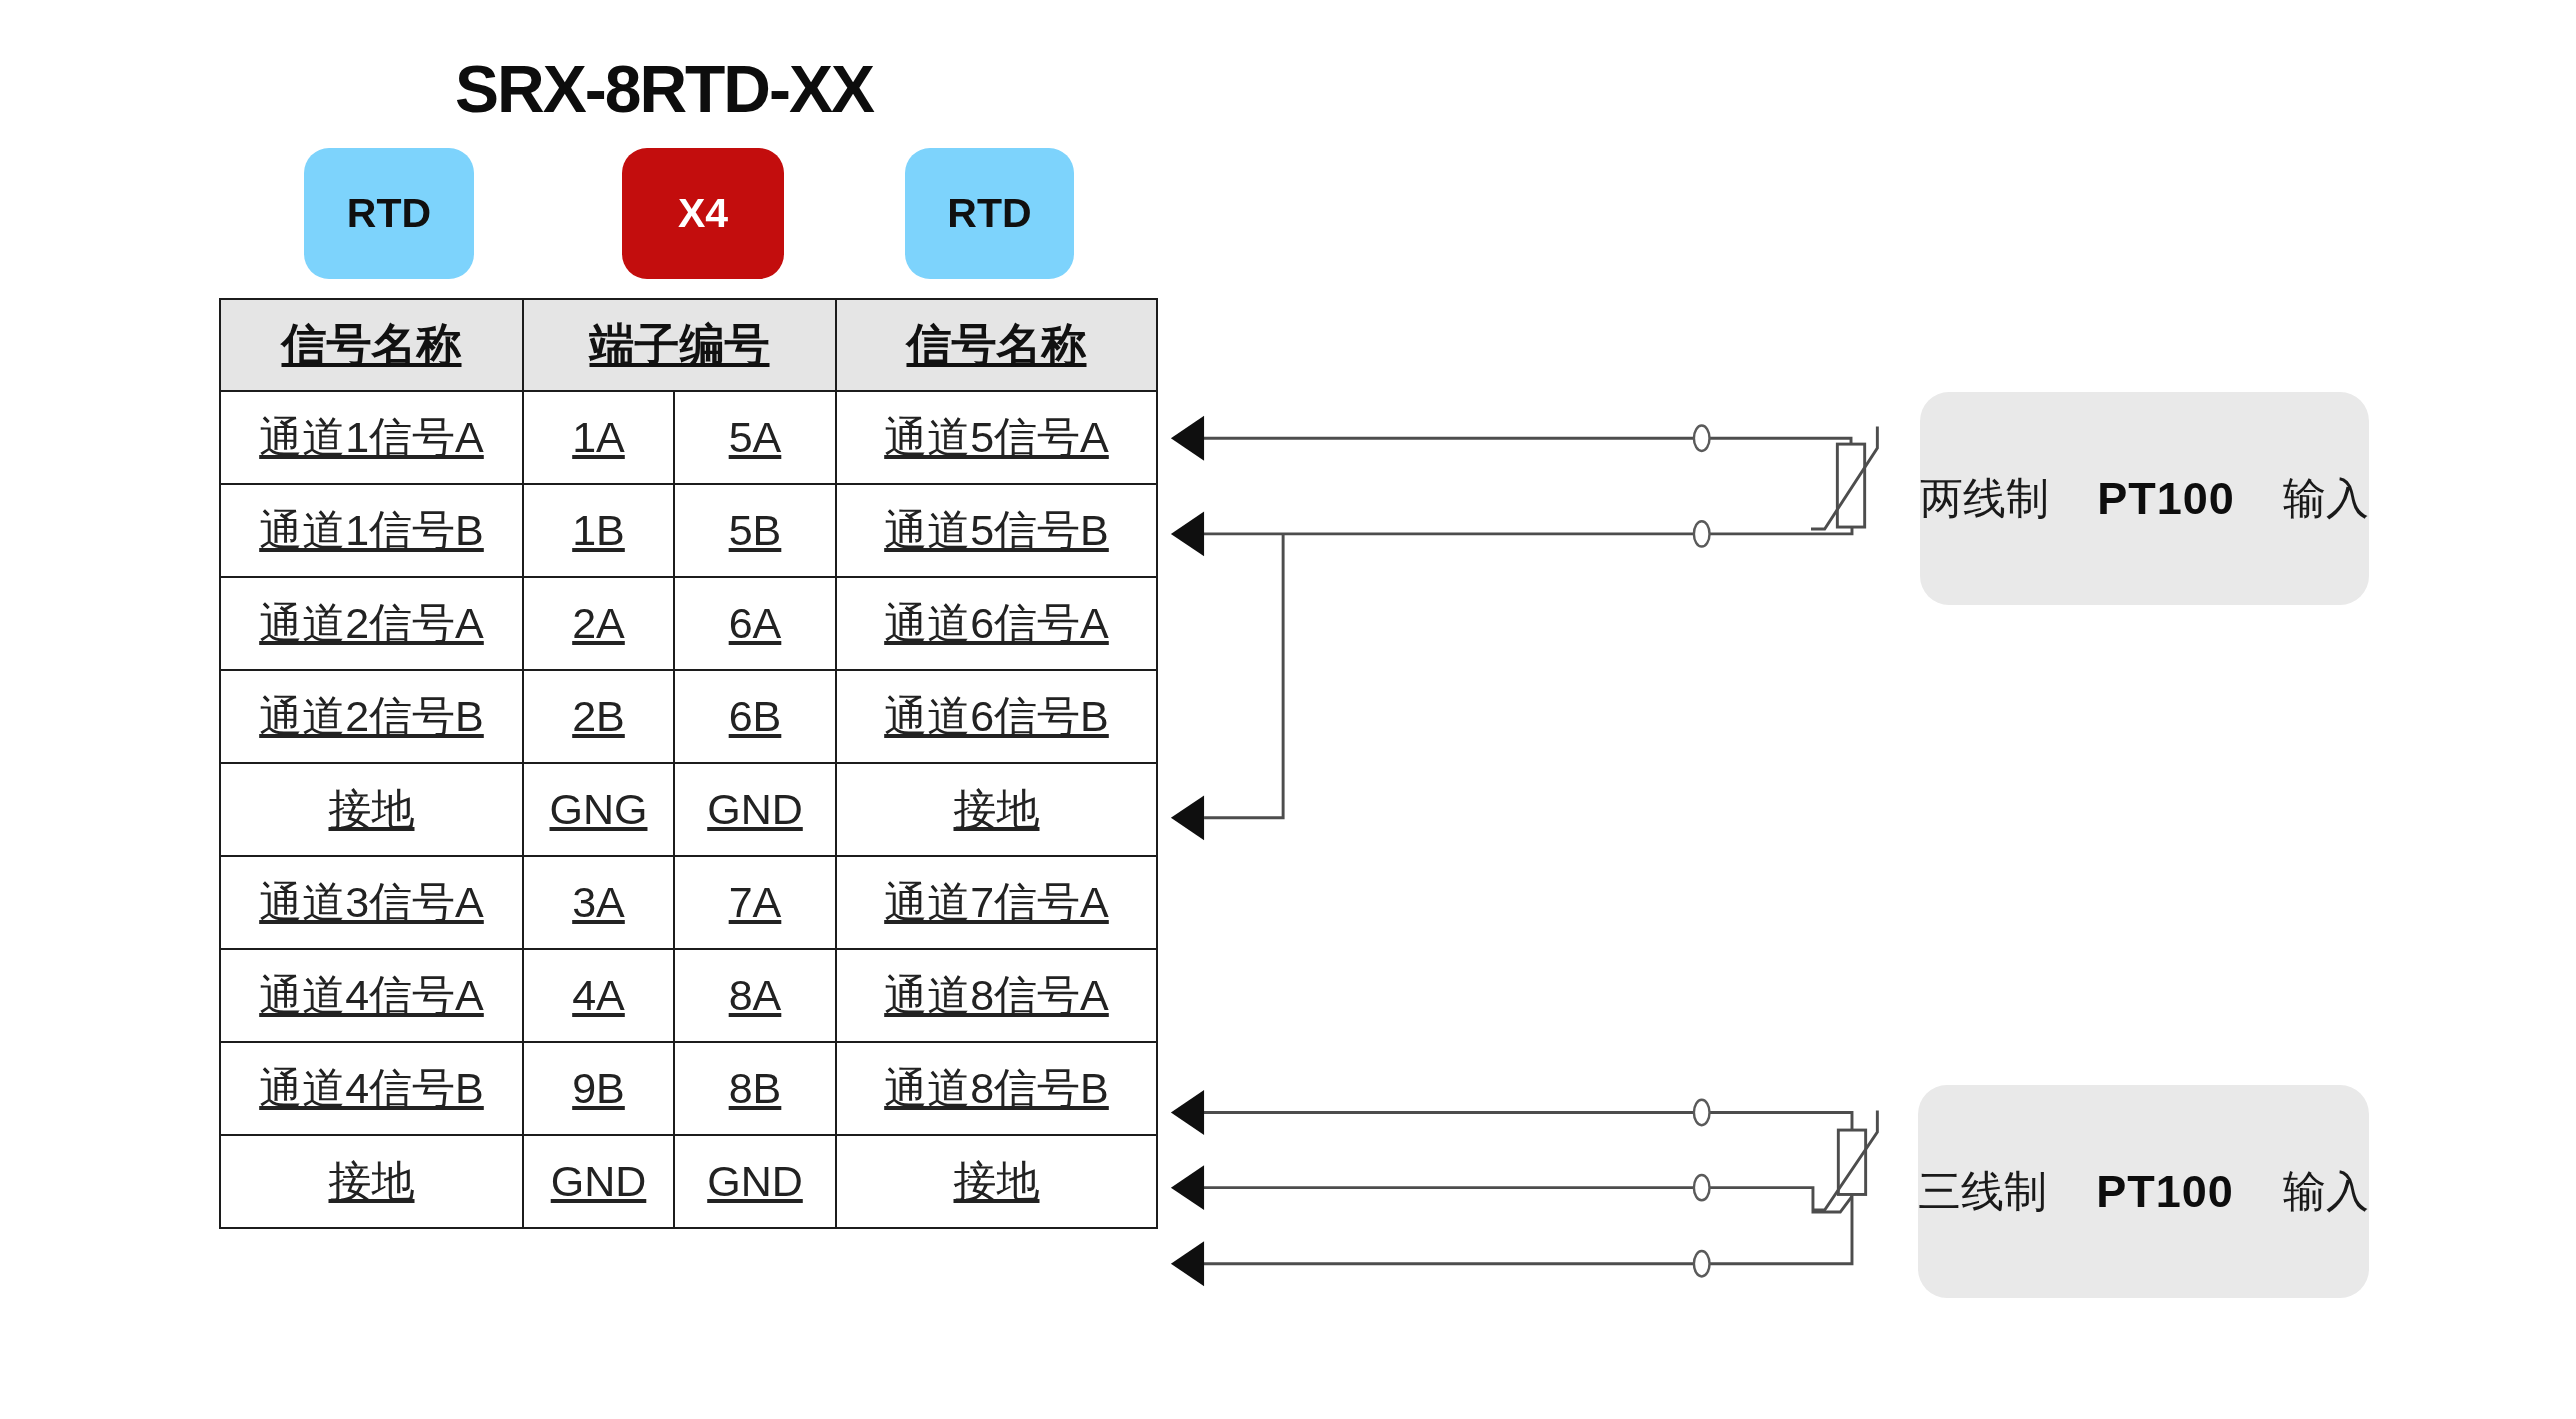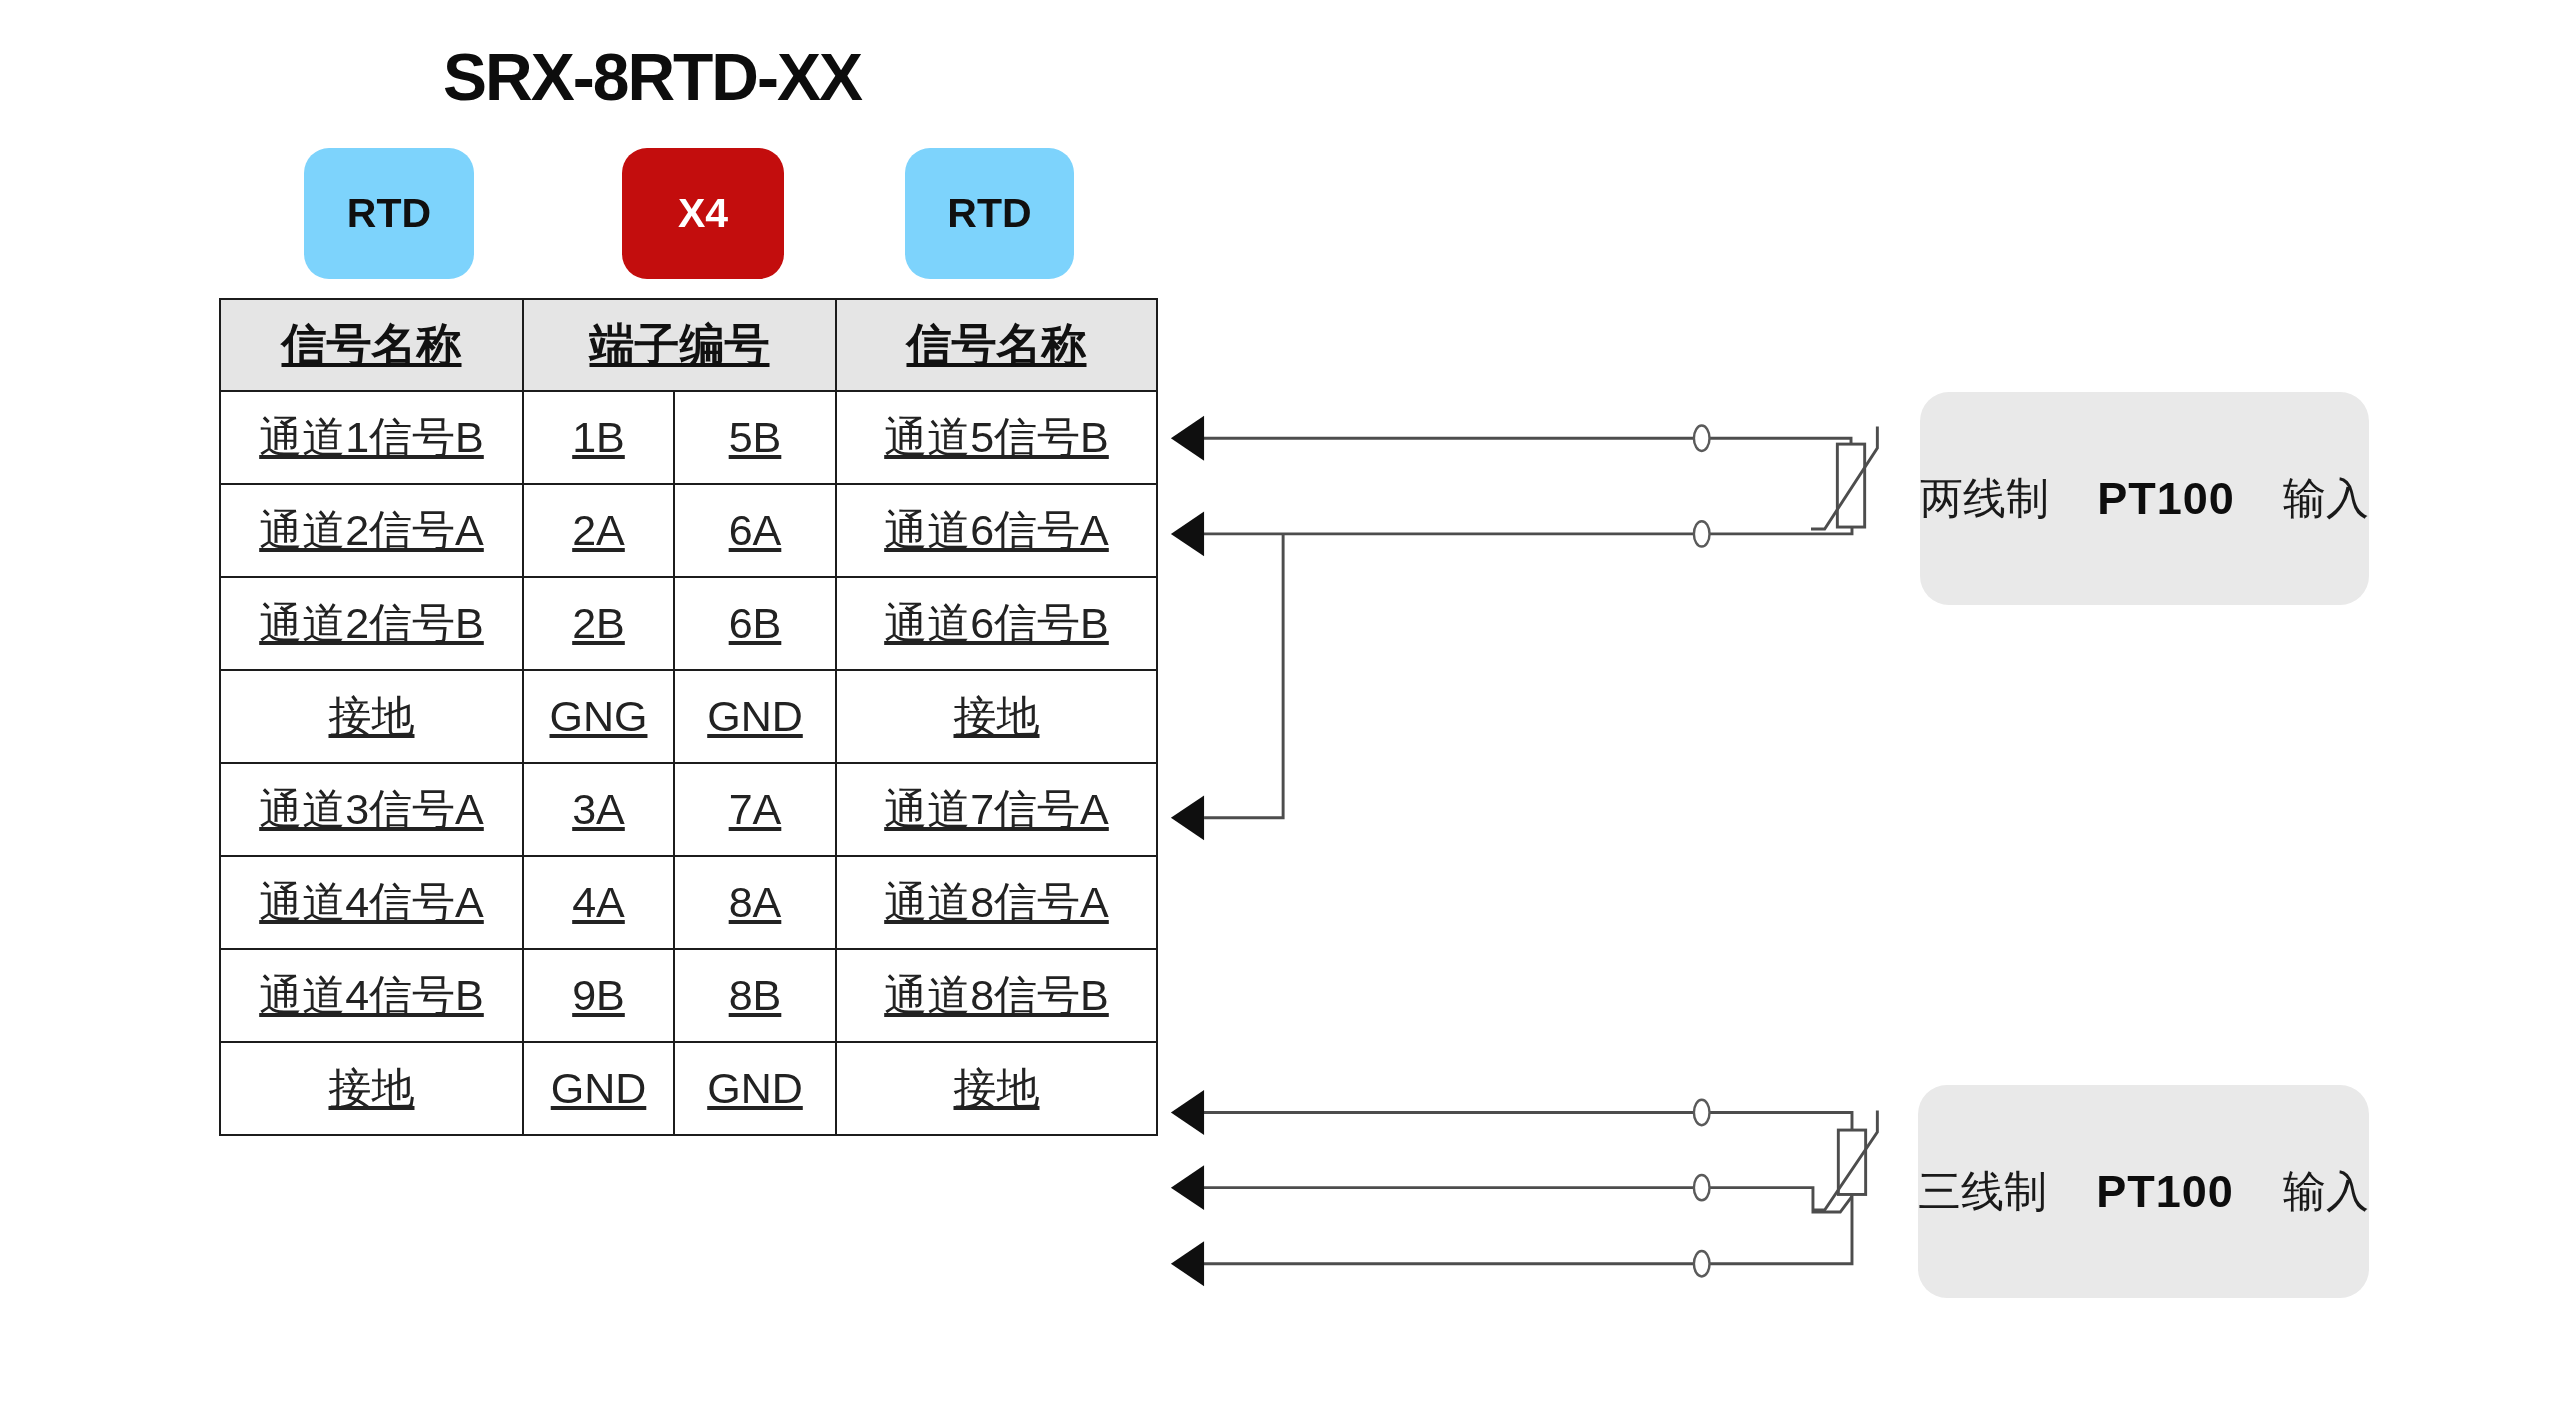--- a/index.html
+++ b/index.html
@@ -1,20 +1,20 @@
 <!DOCTYPE html>
 <html><head>
 <meta charset="utf-8">
 <style>
   html,body{margin:0;padding:0;background:#ffffff;}
   body{width:2576px;height:1420px;overflow:hidden;
        font-family:"Liberation Sans","DejaVu Sans",sans-serif;color:#1a1a1a;}
   .canvas{position:relative;width:2576px;height:1420px;background:#ffffff;}
 
-  .title{position:absolute;left:443px;top:39px;margin:0;
+  .title{position:absolute;left:443px;top:39px;margin:12px;
          font-size:66px;font-weight:bold;letter-spacing:-2px;color:#0d0d0d;}
 
   .badge{position:absolute;top:148px;height:131px;border-radius:25px;
          display:flex;align-items:center;justify-content:center;
          font-size:41px;font-weight:bold;}
   .badge-gray{background:#7dd3fc;color:#101010;}
   .badge-red{background:#c30d0d;color:#ffffff;}
   .badge-1{left:304px;width:170px;}
   .badge-2{left:622px;width:162px;}
   .badge-3{left:905px;width:169px;}
@@ -67,20 +67,26 @@
         <col style="width:321px">
     </colgroup>
     <thead>
       <tr>
         <th>信号名称</th>
         <th colspan="2">端子编号</th>
         <th>信号名称</th>
       </tr>
     </thead>
     <tbody>
+      <tr>
+        <td>通道1信号A</td>
+        <td>1A</td>
+        <td>5A</td>
+        <td>通道5信号A</td>
+      </tr>
       <tr>
         <td>通道1信号B</td>
         <td>1B</td>
         <td>5B</td>
         <td>通道5信号B</td>
       </tr>
       <tr>
         <td>通道2信号A</td>
         <td>2A</td>
         <td>6A</td>

